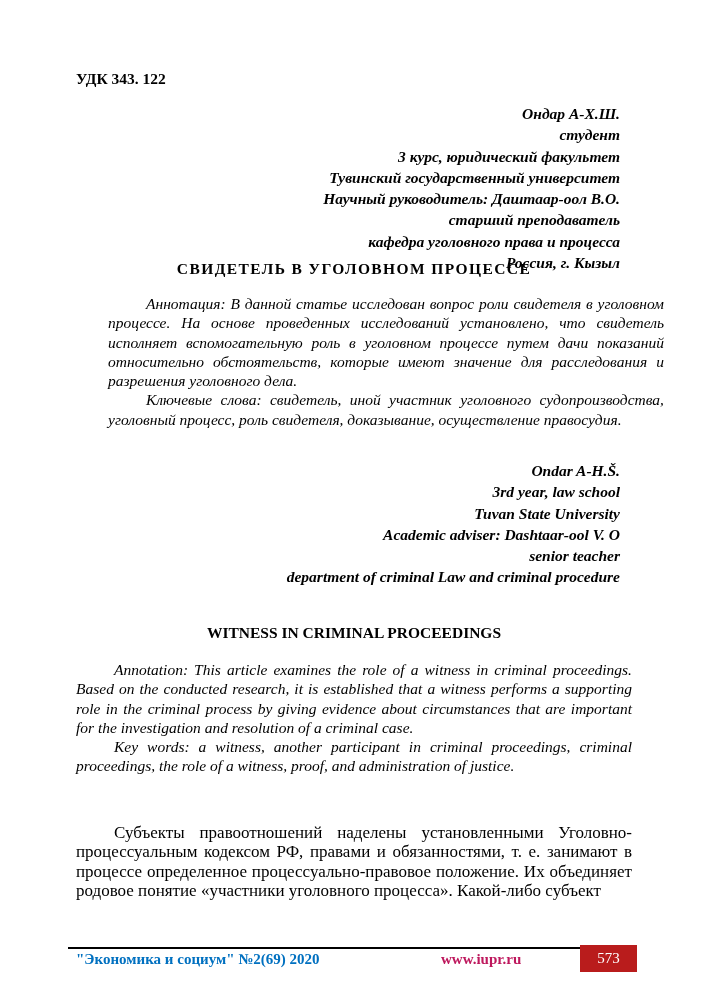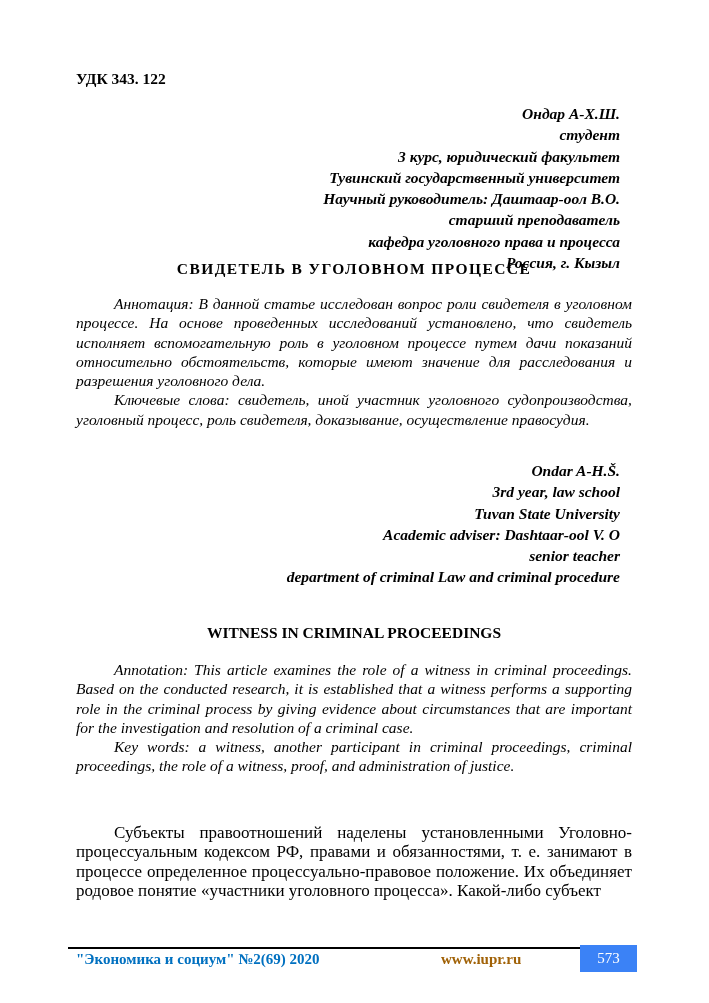--- a/index.html
+++ b/index.html
@@ -56,21 +56,21 @@
       font-style: italic;
       font-size: 15.5px;
       line-height: 19.3px;
       text-align: justify;
       margin: 0;
     }
     .abstract p {
       margin: 0;
       text-indent: 38px;
     }
-    .abstract-ru { top: 294px; }
+    .abstract-ru { top: 294px; margin-left: 32px; }
     .abstract-en { top: 660px; }
 
     .body-text {
       position: absolute;
       left: 76px;
       width: 556px;
       top: 823px;
       font-size: 17px;
       line-height: 19.3px;
       text-align: justify;
@@ -96,29 +96,29 @@
       font-weight: bold;
       font-size: 15px;
       color: #0070C0;
     }
     .footer-site {
       position: absolute;
       left: 441px;
       top: 951px;
       font-weight: bold;
       font-size: 15px;
-      color: #a16207;
+      color: #be185d;
     }
     .page-number {
       position: absolute;
       left: 580px;
       top: 945px;
       width: 57px;
       height: 27px;
-      background: #3b82f6;
+      background: #b91c1c;
       color: #ffffff;
       font-size: 15px;
       text-align: center;
       line-height: 27px;
     }
   </style>
 </head>
 <body>
 
 <div class="udk">УДК 343. 122</div>

